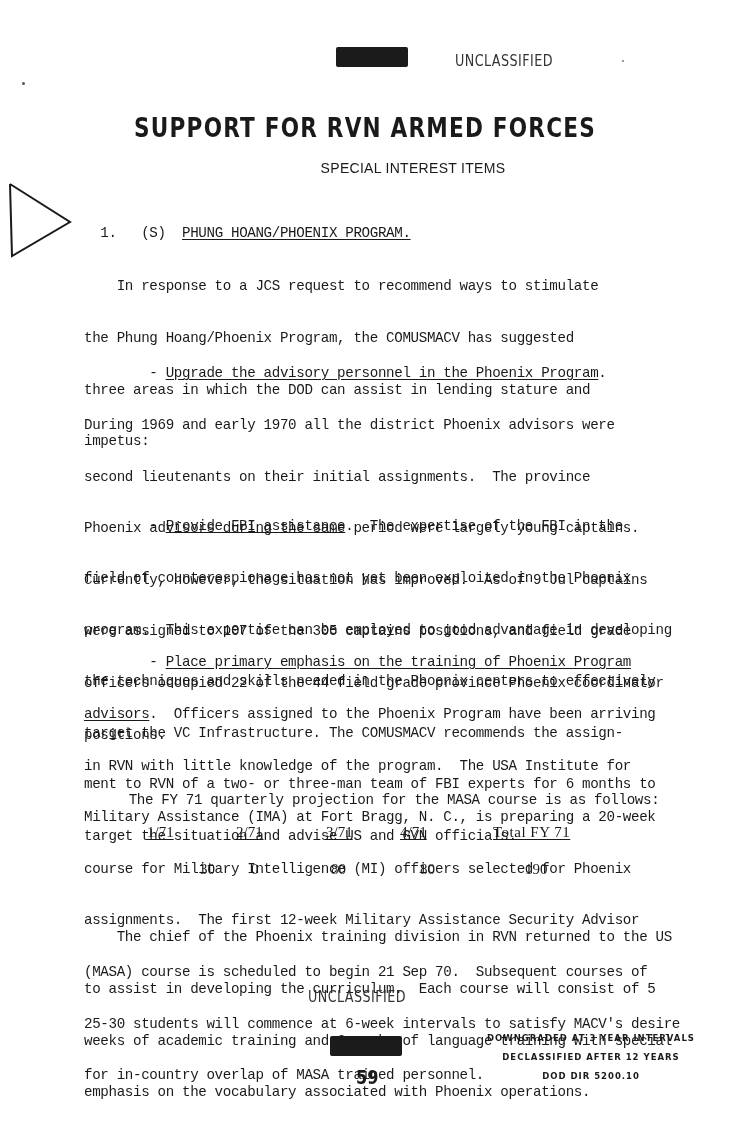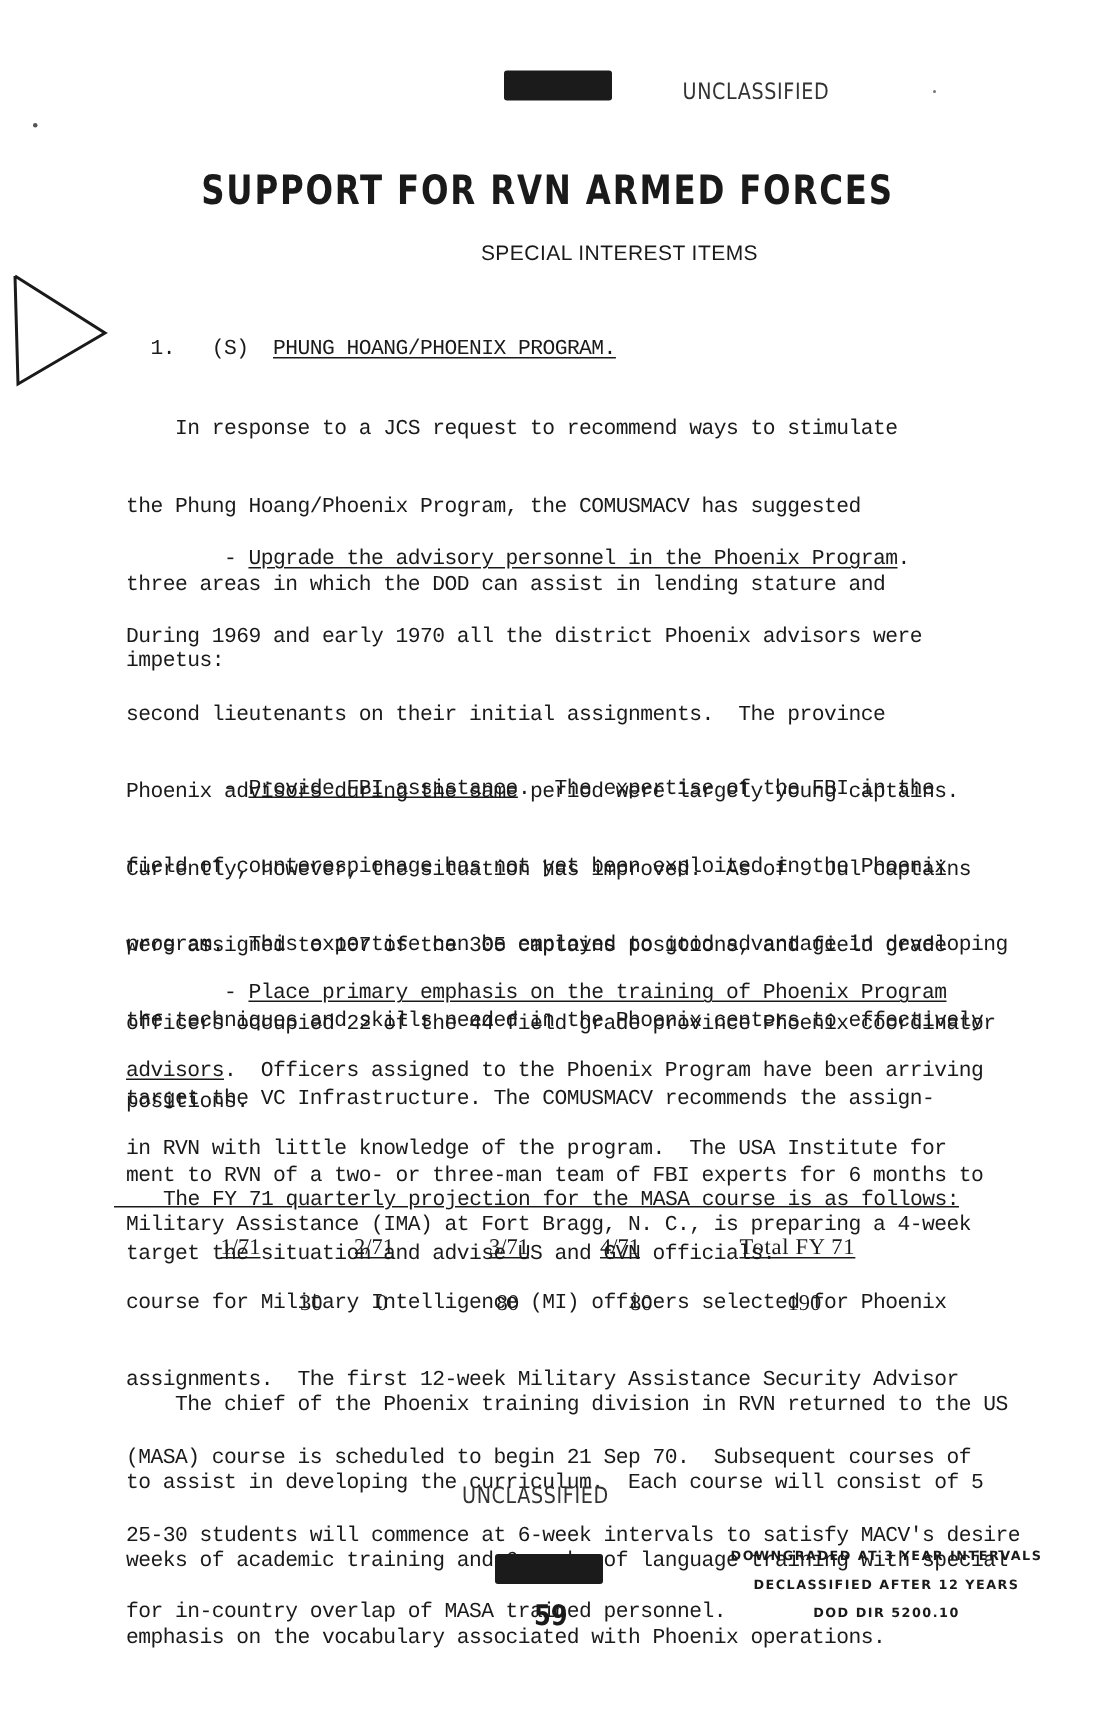--- a/index.html
+++ b/index.html
@@ -57,29 +57,29 @@
   <div>the techniques and skills needed in the Phoenix centers to effectively</div>
   <div>target the VC Infrastructure. The COMUSMACV recommends the assign-</div>
   <div>ment to RVN of a two- or three-man team of FBI experts for 6 months to</div>
   <div>target the situation and advise US and GVN officials.</div>
 </div>
 
 <div class="abs mono" style="left:84px;top:620px;">
   <div><span>        - </span><u>Place primary emphasis on the training of Phoenix Program</u></div>
   <div><u>advisors</u><span>.  Officers assigned to the Phoenix Program have been arriving</span></div>
   <div>in RVN with little knowledge of the program.  The USA Institute for</div>
-  <div>Military Assistance (IMA) at Fort Bragg, N. C., is preparing a 4-week</div>
+  <div>Military Assistance (IMA) at Fort Bragg, N. C., is preparing a 20-week</div>
   <div>course for Military Intelligence (MI) officers selected for Phoenix</div>
   <div>assignments.  The first 12-week Military Assistance Security Advisor</div>
   <div>(MASA) course is scheduled to begin 21 Sep 70.  Subsequent courses of</div>
   <div>25-30 students will commence at 6-week intervals to satisfy MACV's desire</div>
   <div>for in-country overlap of MASA trained personnel.</div>
 </div>
 
-<div class="abs mono" style="left:76px;top:792px;text-decoration:underline;">    The FY 71 quarterly projection for the MASA course is as follows:</div>
+<div class="abs mono" style="left:96px;top:792px;">    The FY 71 quarterly projection for the MASA course is as follows:</div>
 
 <div class="abs num" style="left:0;top:824px;width:658px;height:60px;">
   <u class="abs" style="left:147px;top:0;">1/71</u>
   <u class="abs" style="left:236px;top:0;">2/71</u>
   <u class="abs" style="left:326px;top:0;">3/71</u>
   <u class="abs" style="left:400px;top:0;">4/71</u>
   <u class="abs" style="left:493px;top:0;letter-spacing:0.5px;">Total FY 71</u>
   <span class="abs" style="left:152px;top:37px;margin-left:48px;">30</span>
   <span class="abs" style="left:251px;top:37px;">0</span>
   <span class="abs" style="left:331px;top:37px;">80</span>

